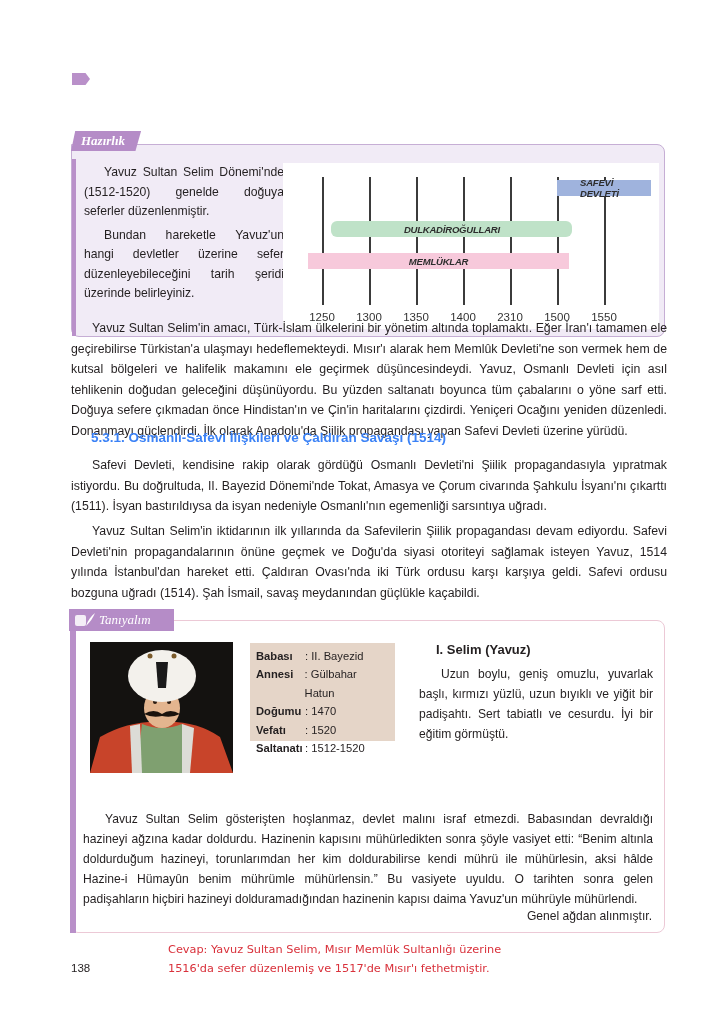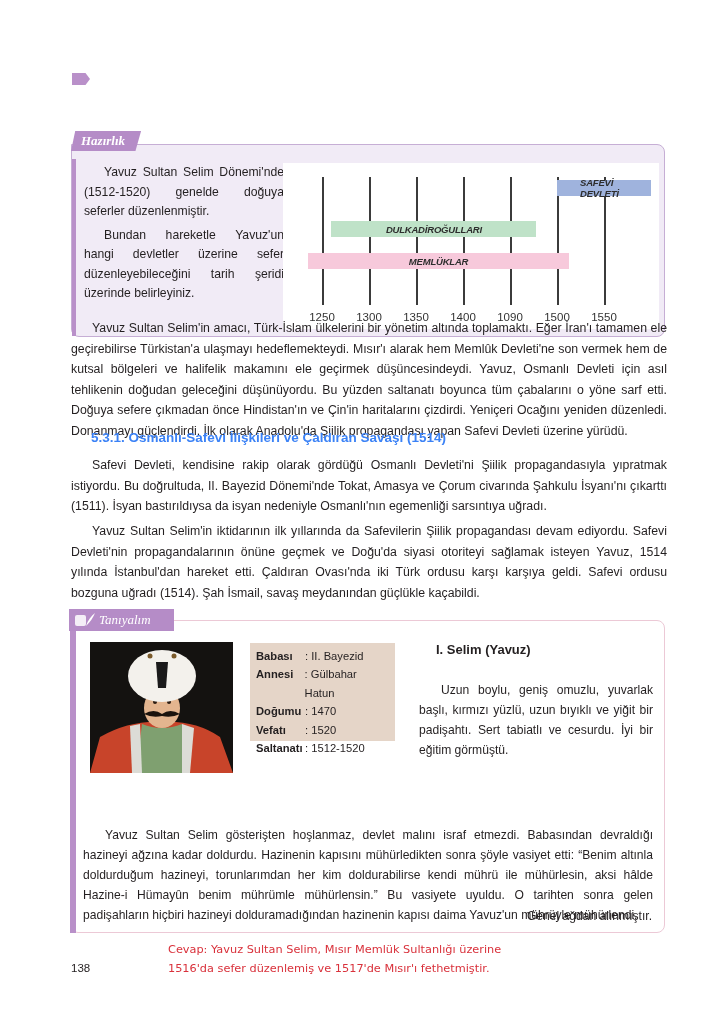--- a/index.html
+++ b/index.html
@@ -41,21 +41,21 @@
 
   .portrait { position: absolute; left: 19px; top: 21px; width: 143px; height: 131px; overflow: hidden; background: #111; }
 
   .info-table { position: absolute; left: 179px; top: 22px; width: 145px; height: 98px; background: #e5d5c8; padding: 4px 6px; font-size: 11.2px; }
   .info-row { display: flex; line-height: 18.4px; }
   .info-row .k { width: 49px; font-weight: bold; color: #231f20; }
   .info-row .v { color: #231f20; }
 
   .bio-title { position: absolute; left: 365px; top: 21px; font-weight: bold; font-size: 13px; color: #231f20; }
   .bio-p1 { position: absolute; left: 348px; top: 43px; width: 234px; font-size: 12.1px; line-height: 20px; text-align: justify; }
-  .bio-p1 p, .bio-p2 p, .bio-p3 p { text-indent: 22px; margin-top: 16px; }
+  .bio-p1 p, .bio-p2 p, .bio-p3 p { text-indent: 22px; }
   .bio-p2 { position: absolute; left: 174px; top: 127px; width: 408px; font-size: 12.1px; line-height: 20px; text-align: justify; }
   .bio-p3 { position: absolute; left: 12px; top: 188px; width: 570px; font-size: 12.1px; line-height: 20px; text-align: justify; }
   .source { position: absolute; right: 12px; top: 288px; font-size: 12.1px; }
 
   .page-num { position: absolute; left: 71px; top: 962px; font-size: 11.5px; color: #231f20; }
   .answer { position: absolute; left: 168px; top: 941px; width: 360px; font-family: "DejaVu Sans", sans-serif; font-size: 11.3px; line-height: 18.5px; color: #d9313b; }
 </style>
 </head>
 <body>
 
@@ -73,27 +73,27 @@
   <div class="timeline" id="timeline">
       <div class="tick-line" style="left: 39px;"></div>
       <div class="tick-label" style="left: 39px;">1250</div>
       <div class="tick-line" style="left: 86px;"></div>
       <div class="tick-label" style="left: 86px;">1300</div>
       <div class="tick-line" style="left: 133px;"></div>
       <div class="tick-label" style="left: 133px;">1350</div>
       <div class="tick-line" style="left: 180px;"></div>
       <div class="tick-label" style="left: 180px;">1400</div>
       <div class="tick-line" style="left: 227px;"></div>
-      <div class="tick-label" style="left: 227px;">1090</div>
+      <div class="tick-label" style="left: 227px;">2310</div>
       <div class="tick-line" style="left: 274px;"></div>
       <div class="tick-label" style="left: 274px;">1500</div>
       <div class="tick-line" style="left: 321px;"></div>
       <div class="tick-label" style="left: 321px;">1550</div>
       <div class="bar" style="left: 274px; width: 94px; top: 17px; background: rgb(159, 179, 221); padding-left: 23px;">SAFEVİ DEVLETİ</div>
-      <div class="bar" style="left: 48.4px; width: 205px; top: 58px; background: rgb(191, 226, 200);">DULKADİROĞULLARI</div>
+      <div class="bar" style="left: 48.4px; width: 241px; top: 58px; background: rgb(191, 226, 200); border-radius: 6px;">DULKADİROĞULLARI</div>
       <div class="bar" style="left: 24.9px; width: 261.32px; top: 90px; background: rgb(247, 201, 219);">MEMLÜKLAR</div>
     </div>
 </div>
 
 <div class="body-text" style="top:318px;">
   <p>Yavuz Sultan Selim'in amacı, Türk-İslam ülkelerini bir yönetim altında toplamaktı. Eğer İran'ı tamamen ele geçirebilirse Türkistan'a ulaşmayı hedeflemekteydi. Mısır'ı alarak hem Memlûk Devleti'ne son vermek hem de kutsal bölgeleri ve halifelik makamını ele geçirmek düşüncesindeydi. Yavuz, Osmanlı Devleti için asıl tehlikenin doğudan geleceğini düşünüyordu. Bu yüzden saltanatı boyunca tüm çabalarını o yöne sarf etti. Doğuya sefere çıkmadan önce Hindistan'ın ve Çin'in haritalarını çizdirdi. Yeniçeri Ocağını yeniden düzenledi. Donanmayı güçlendirdi. İlk olarak Anadolu'da Şiilik propagandası yapan Safevi Devleti üzerine yürüdü.</p>
 </div>
 
 <div class="subsection-title">5.3.1. Osmanlı-Safevi İlişkileri ve Çaldıran Savaşı (1514)</div>
 

